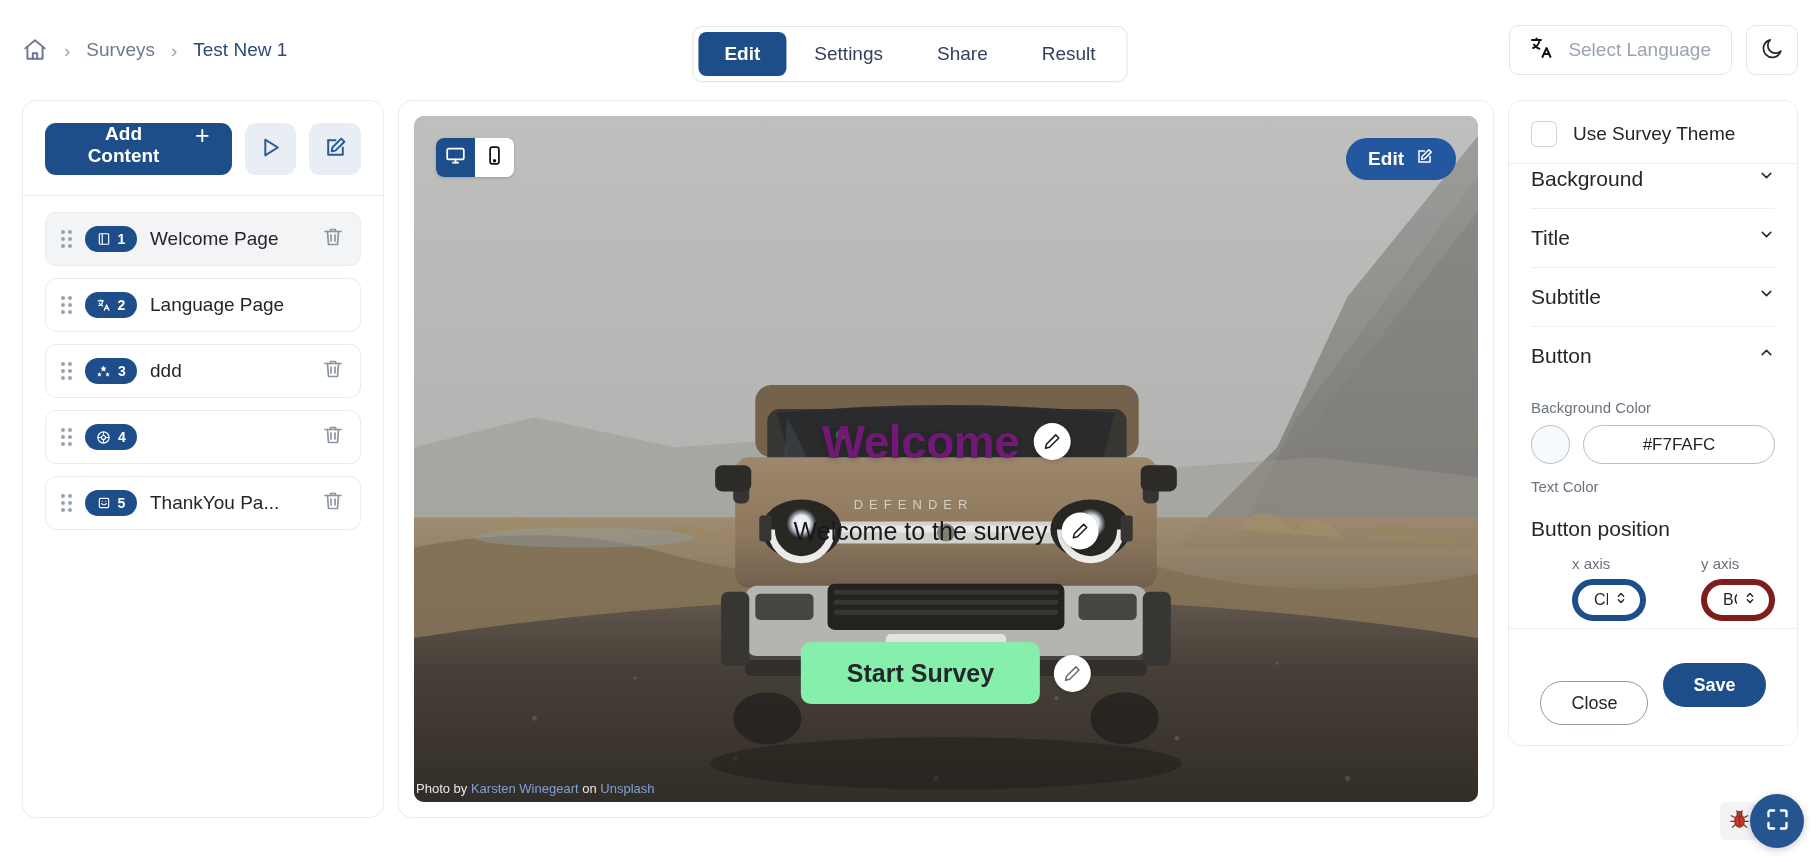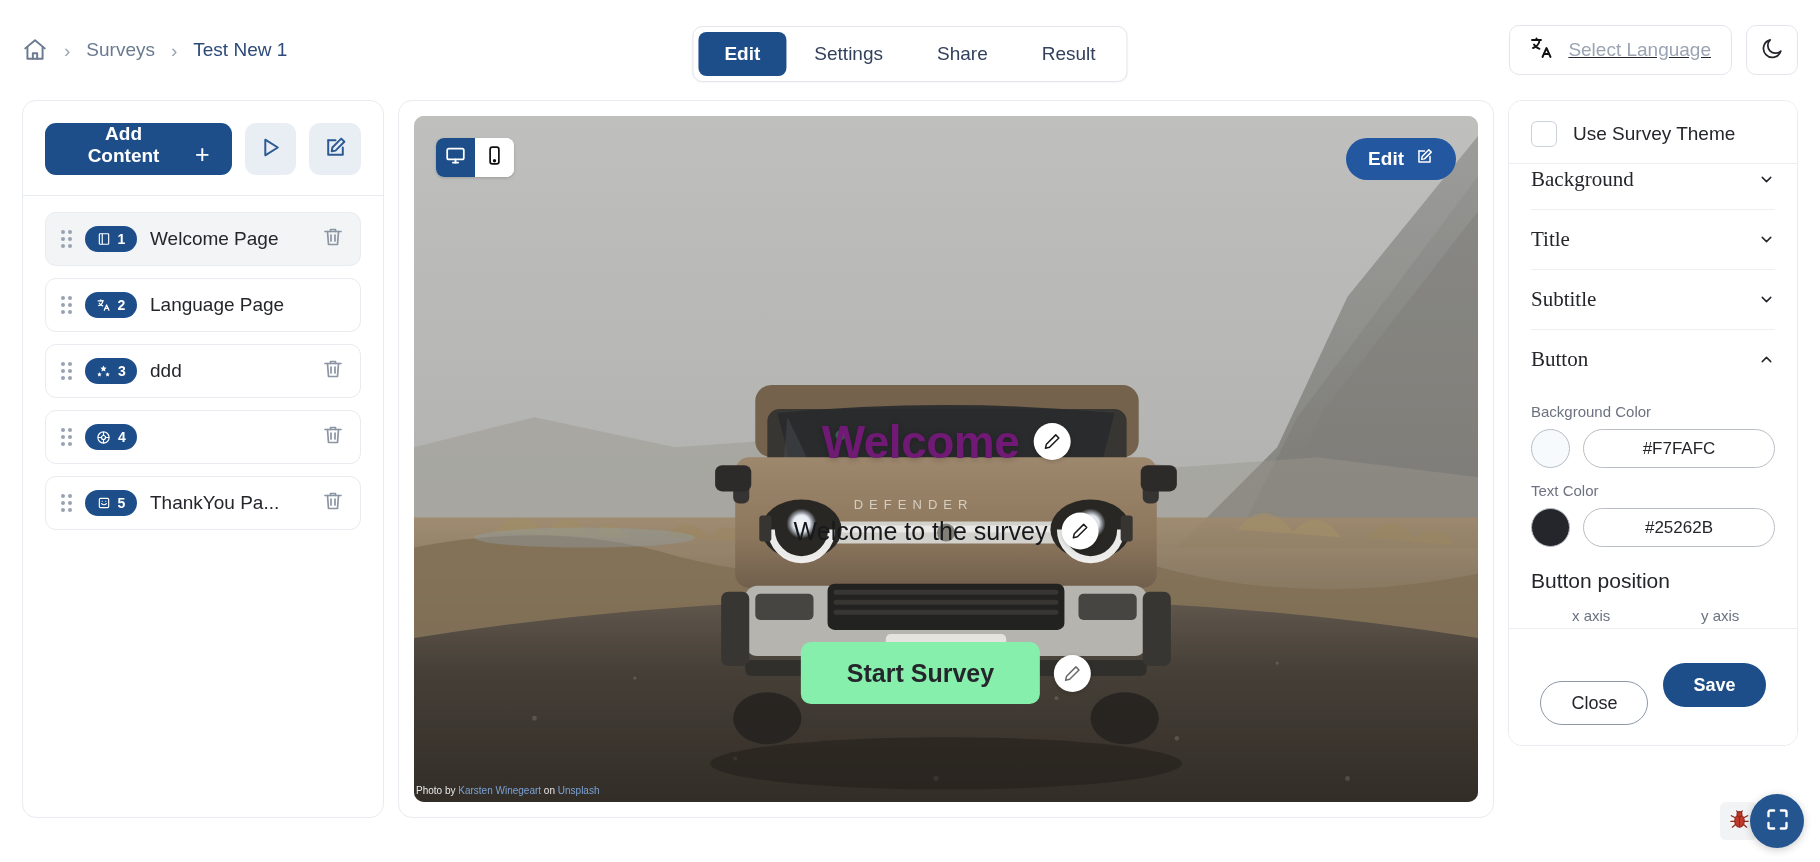--- a/index.html
+++ b/index.html
@@ -32,21 +32,21 @@
     border: 1px solid #e2e6ec; border-radius: 10px;
     background: #fff; padding: 5px; gap: 2px;
     box-shadow: 0 1px 2px rgba(16,24,40,.04);
   }
   .tab {
     padding: 11px 26px; font-size: 19px; border-radius: 8px;
     color: #33415c; cursor: pointer; white-space: nowrap;
   }
   .tab.active { background: #1d4e89; color: #fff; font-weight: 600; }
 
-  .top-right { margin-left: auto; display: flex; align-items: center; gap: 14px; text-decoration: underline; }
+  .top-right { margin-left: auto; display: flex; align-items: center; gap: 14px; }
   .lang-btn {
     display: flex; align-items: center; gap: 14px;
     border: 1px solid #e2e6ec; border-radius: 10px;
     height: 50px; padding: 0 20px; background: #fff; cursor: pointer;
   }
   .lang-btn .lbl { color: #9aa4b2; font-size: 19px; }
   .moon-btn {
     width: 52px; height: 50px; border: 1px solid #e2e6ec; border-radius: 10px;
     background: #fff; display: flex; align-items: center; justify-content: center;
     cursor: pointer;
@@ -60,22 +60,22 @@
 
   
   .left {
     width: 362px; flex: 0 0 362px;
     border: 1px solid #e8ebef; border-radius: 14px;
     background: #fff; height: 718px; overflow: hidden;
   }
   .left-head { padding: 22px 22px 20px 22px; display: flex; align-items: center; gap: 13px; }
   .add-content {
     background: #1d4e89; color: #fff; border: none; border-radius: 11px;
-    height: 52px; padding: 8px 22px; font-size: 19px; font-weight: 700;
-    display: flex; align-items: flex-end; gap: 15px; cursor: pointer;
+    height: 52px; padding: 0 22px; font-size: 19px; font-weight: 700;
+    display: flex; align-items: flex-start; gap: 15px; cursor: pointer;
     font-family: inherit;
   }
   .plus { font-size: 25px; font-weight: 400; line-height: 1; }
   .sq-btn {
     width: 52px; height: 52px; border-radius: 11px; background: #e9eef5;
     border: none; display: flex; align-items: center; justify-content: center;
     cursor: pointer;
   }
   .left-div { height: 1px; background: #e8ebef; margin: 0; }
   .page-list { padding: 16px 22px; display: flex; flex-direction: column; gap: 12px; }
@@ -154,21 +154,21 @@
     position: absolute; left: 50%; bottom: 98px; transform: translateX(-50%);
     display: flex; align-items: center; gap: 14px; z-index: 5;
   }
   .cta-btn {
     background: #F7FAFC; color: #25262B; border: none; border-radius: 10px;
     height: 62px; padding: 0 46px; font-size: 25px; font-weight: 700;
     cursor: pointer; font-family: inherit; white-space: nowrap;
   }
   .credit {
     position: absolute; left: 0; bottom: 6px; z-index: 5;
-    font-size: 10px; color: #e7e7e7; padding-left: 2px;
+    font-size: 13px; color: #e7e7e7; padding-left: 2px;
   }
   .credit a { color: #7aa2d6; text-decoration: none; }
 
   
   .right {
     width: 290px; flex: 0 0 290px;
     border: 1px solid #e8ebef; border-radius: 14px; background: #fff;
     height: 646px; position: relative; overflow: hidden;
     display: flex; flex-direction: column;
   }
@@ -178,22 +178,22 @@
     background: #fff; z-index: 3;
   }
   .cbx {
     width: 26px; height: 26px; border: 1px solid #ccd2da; border-radius: 6px;
     background: #fff; cursor: pointer; flex: 0 0 auto;
   }
   .theme-lbl { font-size: 19px; color: #25262B; }
   .r-scroll { flex: 1 1 auto; overflow: hidden; position: relative; }
   .r-inner { padding: 0 22px; margin-top: -14px; }
   .acc-head {
-    display: flex; align-items: flex-end; justify-content: space-between;
-    padding: 17px 0; cursor: pointer; font-family: Liberation Serif, serif;
+    display: flex; align-items: flex-start; justify-content: space-between;
+    padding: 17px 0; cursor: pointer;
   }
   .acc-head .t { font-size: 21px; color: #25262B; }
   .acc-sep { height: 1px; background: #edeff2; }
   .field-lbl { font-size: 15px; color: #6b7280; margin: 14px 0 9px 0; }
   .color-row { display: flex; align-items: center; gap: 13px; }
   .swatch {
     width: 39px; height: 39px; border-radius: 50%;
     border: 1px solid #b9bec6; flex: 0 0 auto; cursor: pointer;
   }
   .hex {
@@ -692,24 +692,20 @@
           </span>
         </div>
 
         <div class="field-lbl">Background Color</div>
         <div class="color-row">
           <span class="swatch" id="sw-bg" style="background: rgb(247, 250, 252);"></span>
           <span class="hex">#F7FAFC</span>
         </div>
 
         <div class="field-lbl">Text Color</div>
-        <div class="color-row">
-          <span class="swatch" id="sw-text" style="background: rgb(37, 38, 43);"></span>
-          <span class="hex">#25262B</span>
-        </div>
 
         <div class="pos-title">Button position</div>
         <div class="axis-grid">
           <div class="axis-col">
             <div class="axis-lbl">x axis</div>
             <div class="select focused">
               <span class="v">CENTER</span>
               <span>
                 <svg width="14" height="16" viewBox="0 0 12 18" fill="none" stroke="#25262B" stroke-width="1.6" stroke-linecap="round" stroke-linejoin="round">
                     <path d="M3 7l3-3 3 3"></path>

